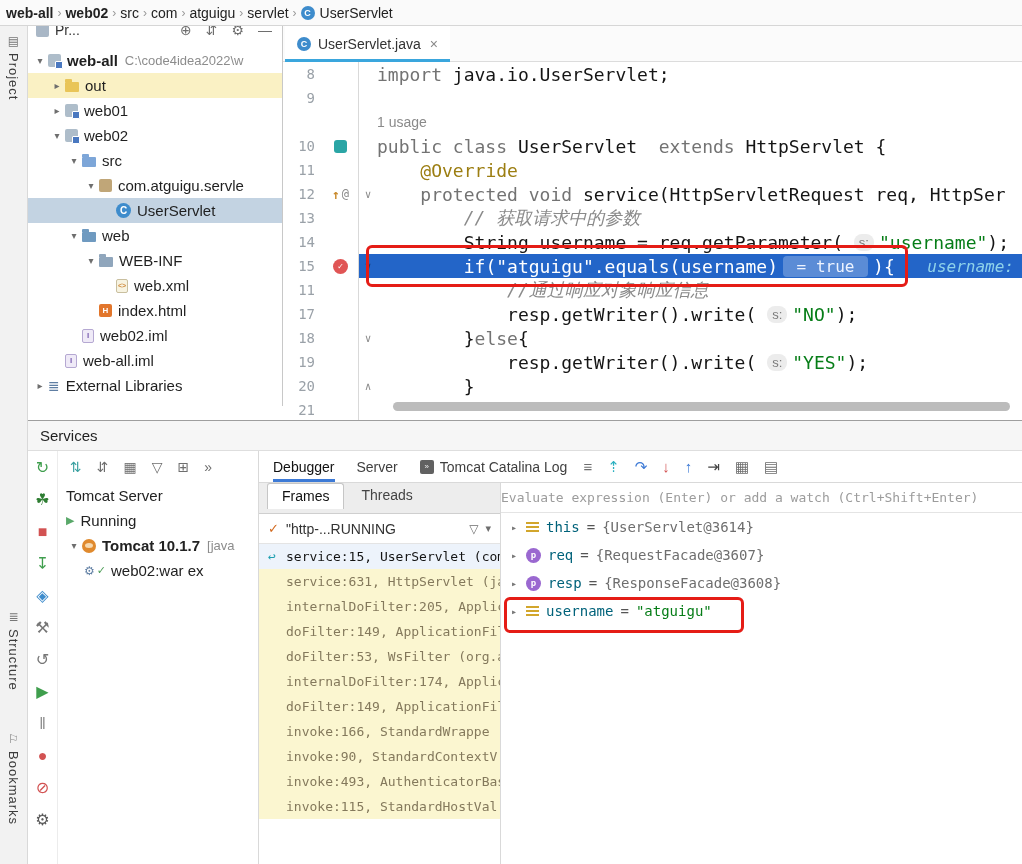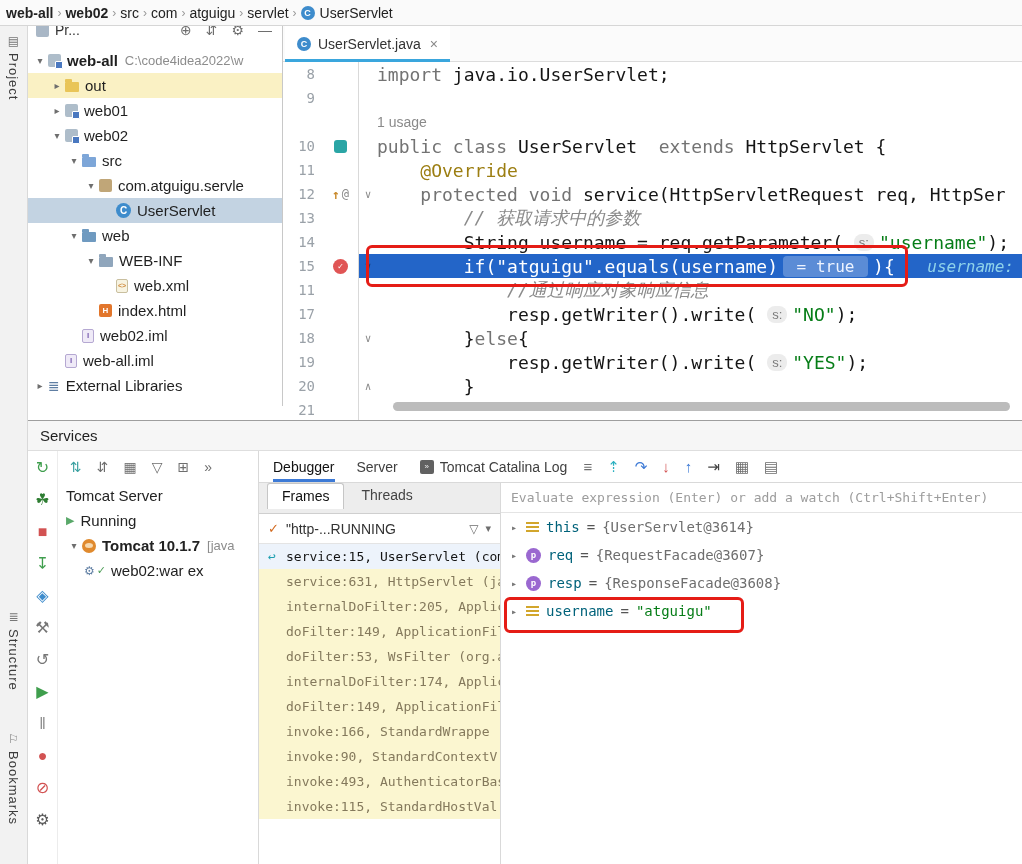--- a/index.html
+++ b/index.html
@@ -113,21 +113,21 @@
   .threadrow{height:30px;flex:none;display:flex;align-items:center;gap:7px;padding:0 9px;border-bottom:1px solid #e4e4e4;font-size:14px;color:#333;white-space:nowrap;overflow:hidden;}
   .chk{color:#d2691e;font-weight:bold;font-size:13px;}
   .flt{margin-left:auto;color:#6e6e6e;font-size:12px;}
   .caret{color:#6e6e6e;font-size:11px;}
   .flist{flex:1;overflow:hidden;font-family:"DejaVu Sans Mono","Liberation Mono",monospace;font-size:13px;}
   .frow{height:25px;display:flex;align-items:center;padding-left:9px;white-space:nowrap;overflow:hidden;color:#141414;background:#fff;}
   .frow.cur{background:#edf3fb;}
   .frow .fic{width:18px;flex:none;color:#1d9fb0;font-size:13px;}
   .frow.lib{background:#fbf6d0;color:#84795c;padding-left:27px;}
   .vcol{flex:1;display:flex;flex-direction:column;min-width:0;}
-  .evalrow{height:30px;flex:none;display:flex;align-items:center;padding-left:10px;border-bottom:1px solid #e4e4e4;color:#9c9c9c;font-family:"DejaVu Sans Mono","Liberation Mono",monospace;font-size:13px;white-space:nowrap;overflow:hidden;}
+  .evalrow{height:30px;flex:none;display:flex;align-items:center;border-bottom:1px solid #e4e4e4;color:#9c9c9c;font-family:"DejaVu Sans Mono","Liberation Mono",monospace;font-size:13px;white-space:nowrap;overflow:hidden;}
   .vrow{height:28px;display:flex;align-items:center;gap:7px;padding-left:8px;font-family:"DejaVu Sans Mono","Liberation Mono",monospace;font-size:14px;white-space:nowrap;overflow:hidden;}
   .vchev{color:#777;font-size:10px;width:10px;flex:none;text-align:center;}
   .vic-val{width:13px;height:11px;flex:none;background:repeating-linear-gradient(to bottom,#d2a62c 0 2px,rgba(0,0,0,0) 2px 4px);}
   .vic-par{width:15px;height:15px;flex:none;border-radius:50%;background:#9a68d0;color:#fff;font-size:9px;font-weight:bold;display:flex;align-items:center;justify-content:center;}
   .vname{color:#00627a;}
   .veq{color:#555;}
   .vval{color:#6e6e6e;}
   .vval.str{color:#067d17;}
 
   

